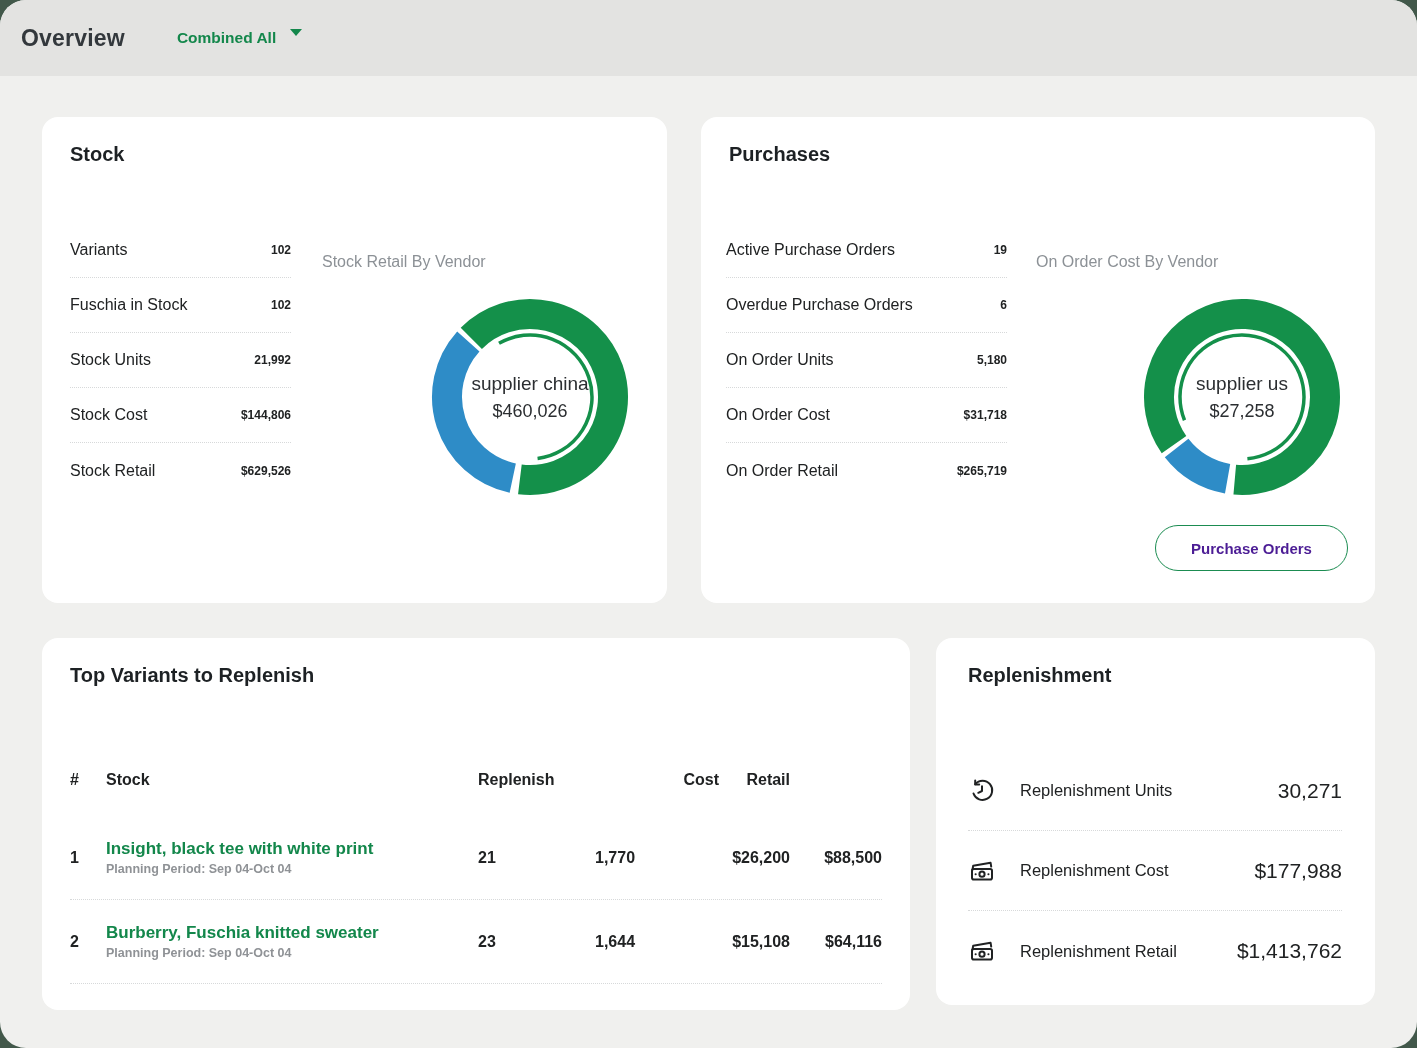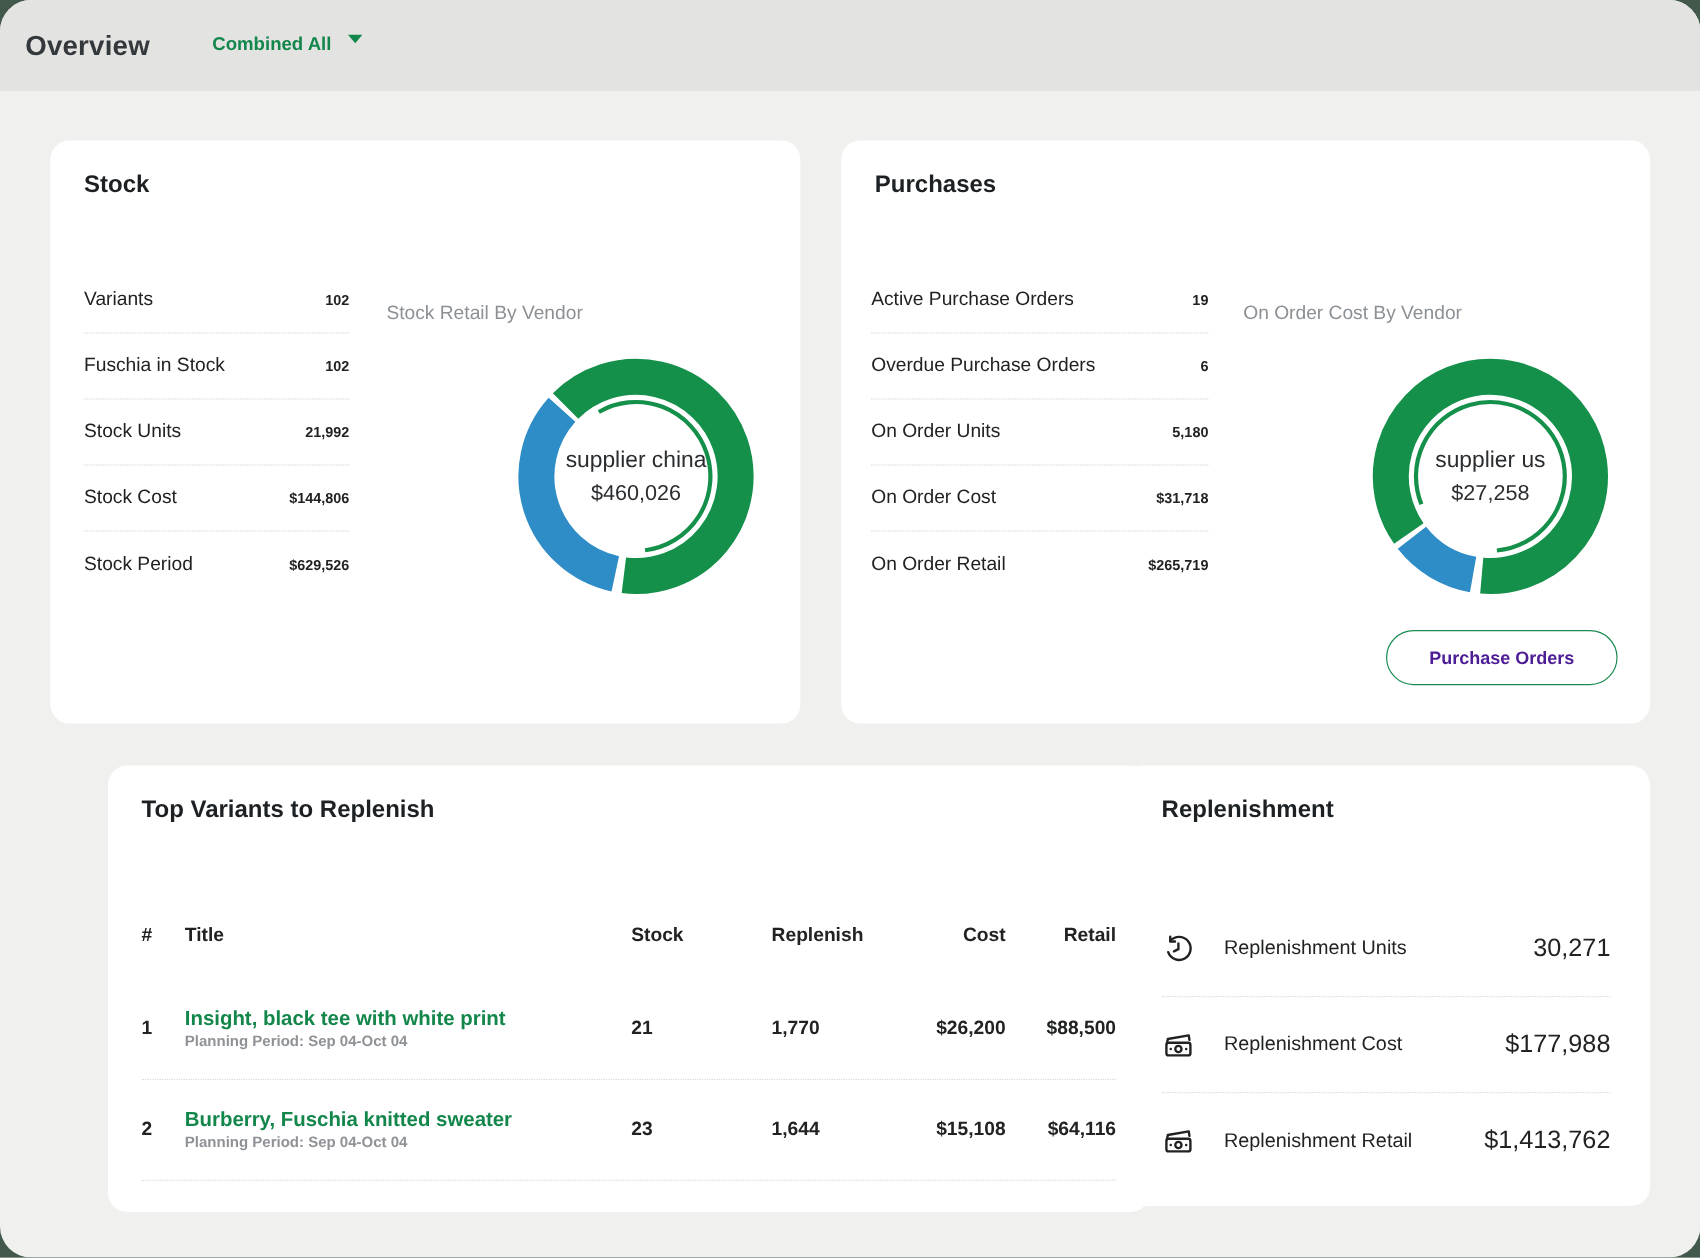--- a/index.html
+++ b/index.html
@@ -27,21 +27,21 @@
   .caret-down {
     width:0; height:0; border-left:6px solid transparent; border-right:6px solid transparent;
     border-top:7px solid #13874b; display:inline-block;
   }
   
   .content { position:absolute; left:0; top:76px; width:1417px; height:972px; }
   .card { position:absolute; background:#ffffff; border-radius:16px; }
   .card-title { position:absolute; left:28px; top:26px; font-size:20px; font-weight:700; color:#1d2124; }
   #stock-card      { left:42px;  top:41px;  width:625px; height:486px; }
   #purchases-card  { left:701px; top:41px;  width:674px; height:486px; }
-  #variants-card   { left:42px;  top:562px; width:868px; height:372px;margin-left:48px; }
+  #variants-card   { left:42px;  top:562px; width:868px; height:372px; }
   #replenish-card  { left:936px; top:562px; width:439px; height:367px; }
 
   
   .stats { position:absolute; top:106px; }
   #stock-card .stats { left:28px; width:221px; }
   #purchases-card .stats { left:25px; width:281px; }
   .stat-row {
     height:55px; display:flex; align-items:center; justify-content:space-between;
     border-bottom:1px dotted #d7d9da;
   }
@@ -125,21 +125,21 @@
         </div>
         <div class="stat-row">
           <span class="stat-label">Stock Units</span>
           <span class="stat-value">21,992</span>
         </div>
         <div class="stat-row">
           <span class="stat-label">Stock Cost</span>
           <span class="stat-value">$144,806</span>
         </div>
         <div class="stat-row">
-          <span class="stat-label">Stock Period</span>
+          <span class="stat-label">Stock Retail</span>
           <span class="stat-value">$629,526</span>
         </div>
       </div>
 
       <div class="chart-label">Stock Retail By Vendor</div>
       <div class="donut-wrap">
           <svg width="200" height="200" viewBox="0 0 200 200" style="position: absolute; inset: 0px;">
             <path d="M 41.31 41.31 A 83 83 0 1 1 89.88 182.38" stroke="#14904a" stroke-width="30" fill="none" stroke-linecap="butt"></path>
             <path d="M 82.74 181.19 A 83 83 0 0 1 38.32 44.46" stroke="#2e8cc7" stroke-width="30" fill="none" stroke-linecap="butt"></path>
             <path d="M 69.00 46.31 A 62 62 0 1 1 107.56 161.54" stroke="#14904a" stroke-width="3.5" fill="none" stroke-linecap="butt"></path>
@@ -192,21 +192,20 @@
 
       <button class="pill-button">Purchase Orders</button>
     </section>
 
     <section class="card" id="variants-card">
       <h2 class="card-title">Top Variants to Replenish</h2>
 
       <div class="vtable">
         <div class="vrow vhead">
           <span>#</span>
-          <span>Title</span>
           <span>Stock</span>
           <span>Replenish</span>
           <span class="col-num">Cost</span>
           <span class="col-num">Retail</span>
         </div>
 
         <div class="vbody">
           <div class="vrow">
             <span class="cell-rank">1</span>
             <span>

